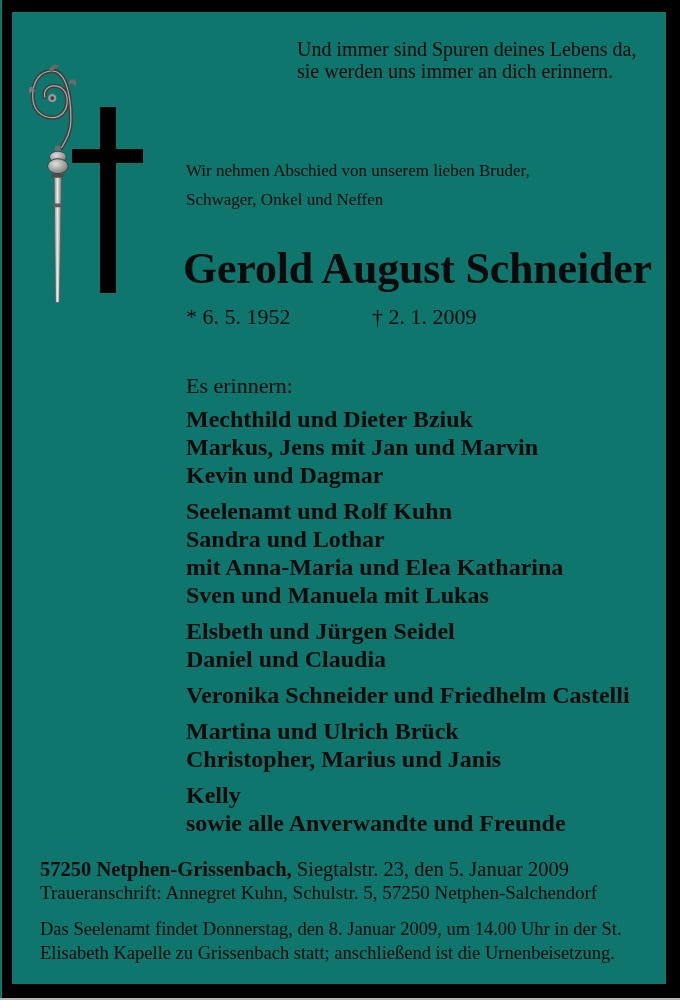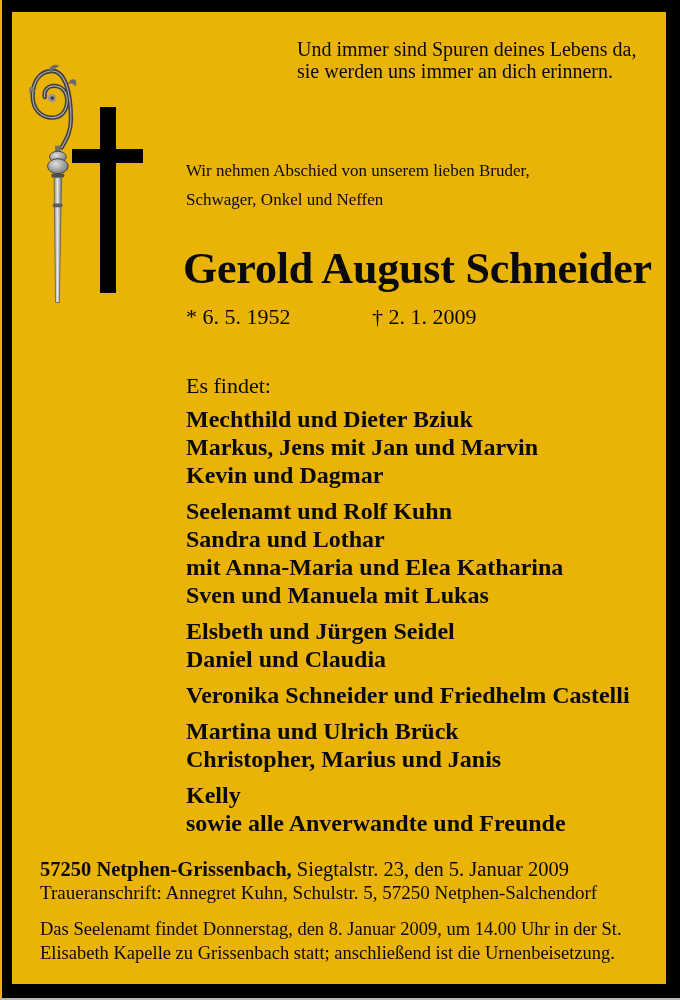--- a/index.html
+++ b/index.html
@@ -1,19 +1,19 @@
 <!DOCTYPE html>
 <html><head>
 <meta charset="utf-8">
 <style>
   html,body{margin:0;padding:0;background:#ffffff;}
   #page{
     position:relative;
     width:680px;height:1000px;
-    background:#eab308;
+    background:#0f766e;
     overflow:hidden;
     font-family:"Liberation Serif","DejaVu Serif",serif;
     color:#0a0a0a;
   }
   .bar{position:absolute;background:#000000;}
   .bar-top{left:2px;top:0;width:678px;height:12px;}
   .bar-left{left:2px;top:0;width:10px;height:998px;}
   .bar-right{left:666px;top:0;width:14px;height:998px;}
   .bar-bottom{left:2px;top:984px;width:678px;height:14px;}
   .bar-bottom-edge{left:0;top:998px;width:680px;height:2px;background:#b5b5b5;}
@@ -130,21 +130,21 @@
     <div class="line">Schwager, Onkel und Neffen</div>
   </div>
 
   <div class="deceased-name">Gerold August Schneider</div>
 
   <div class="dates">
     <span class="birth-date">* 6. 5. 1952</span>
     <span class="death-date">† 2. 1. 2009</span>
   </div>
 
-  <div class="mourners-label">Es findet:</div>
+  <div class="mourners-label">Es erinnern:</div>
 
   <div class="mourners">
     <div class="mourner-group">
       <div class="line">Mechthild und Dieter Bziuk</div>
       <div class="line">Markus, Jens mit Jan und Marvin</div>
       <div class="line">Kevin und Dagmar</div>
     </div>
     <div class="mourner-group">
       <div class="line">Seelenamt und Rolf Kuhn</div>
       <div class="line">Sandra und Lothar</div>

